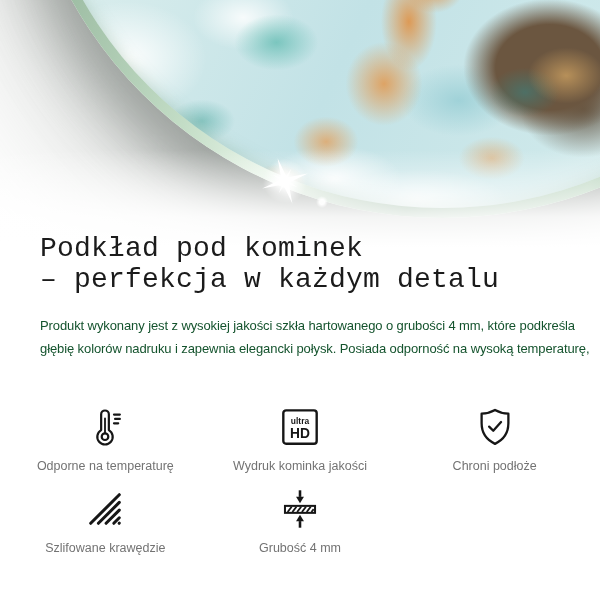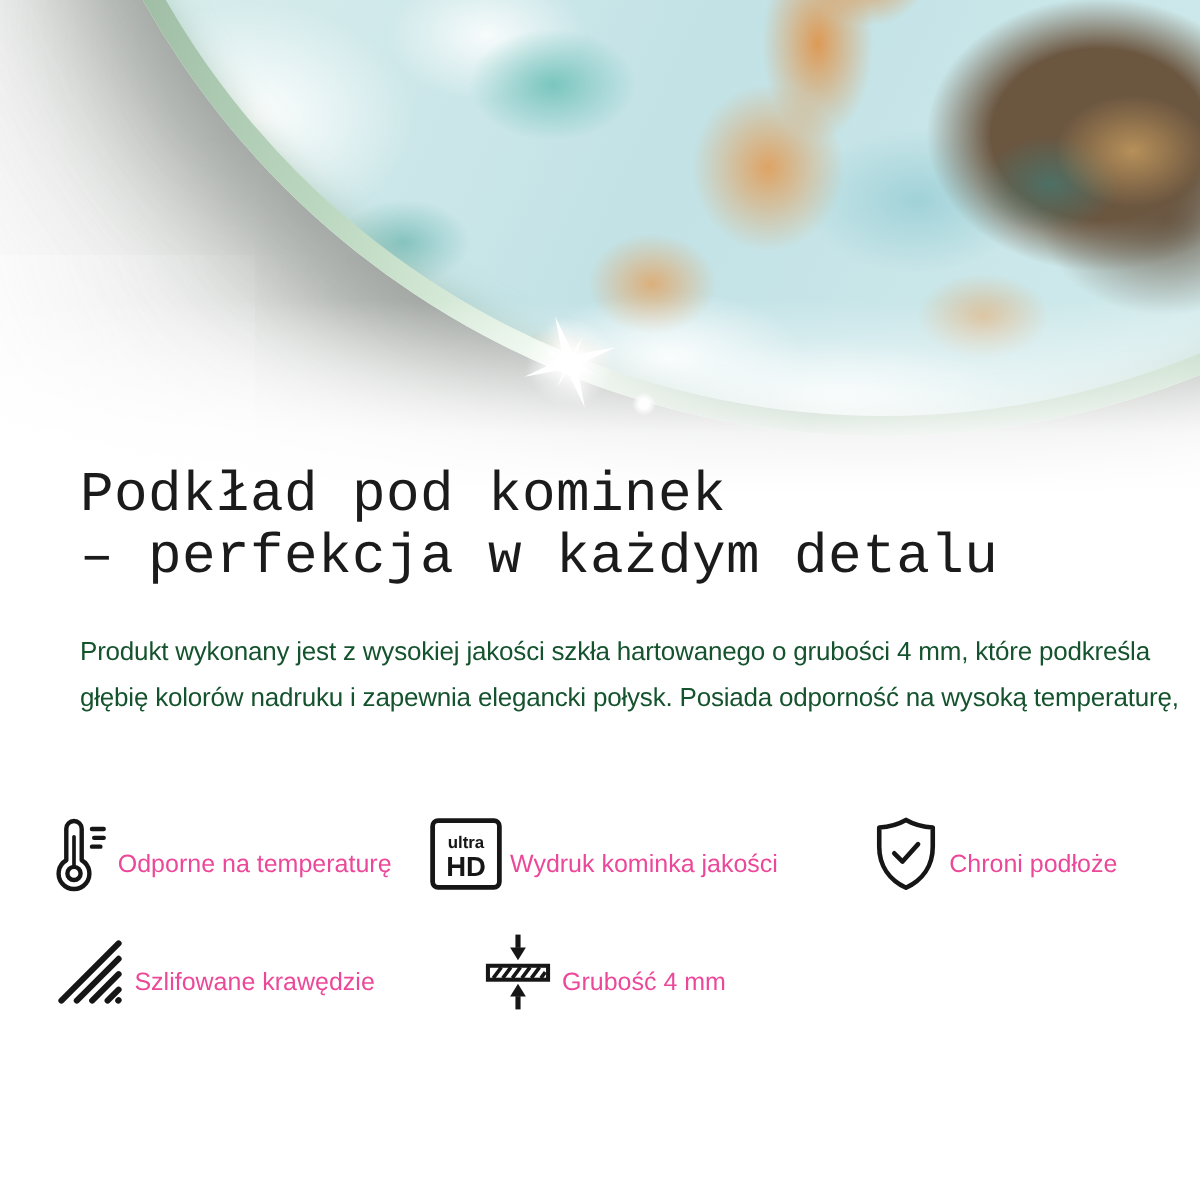--- a/index.html
+++ b/index.html
@@ -67,23 +67,23 @@
   .product-description{
     position:absolute;left:40px;top:314px;width:556px;
     font-size:13px;line-height:23.3px;color:#14532d;letter-spacing:-.1px;
   }
 
   
   .features{
     position:absolute;left:8px;top:404px;width:584px;
     display:grid;grid-template-columns:1fr 1fr 1fr;row-gap:13px;justify-items:center;
   }
-  .feature{display:flex;flex-direction:row;align-items:center;text-align:center;}
+  .feature{display:flex;flex-direction:column;align-items:center;text-align:center;}
   .feature .icon-box{height:46px;display:flex;align-items:center;justify-content:center;}
-  .feature .feature-label{margin-top:9px;font-size:12.5px;color:#ec4899;white-space:nowrap;}
+  .feature .feature-label{margin-top:9px;font-size:12.5px;color:#737373;white-space:nowrap;}
   .icon-box svg{display:block;}
 </style>
 </head>
 <body>
 
 <div class="hero">
   <div class="disc-edge">
     <div class="disc-art"></div>
   </div>
   <div class="sparkle">

